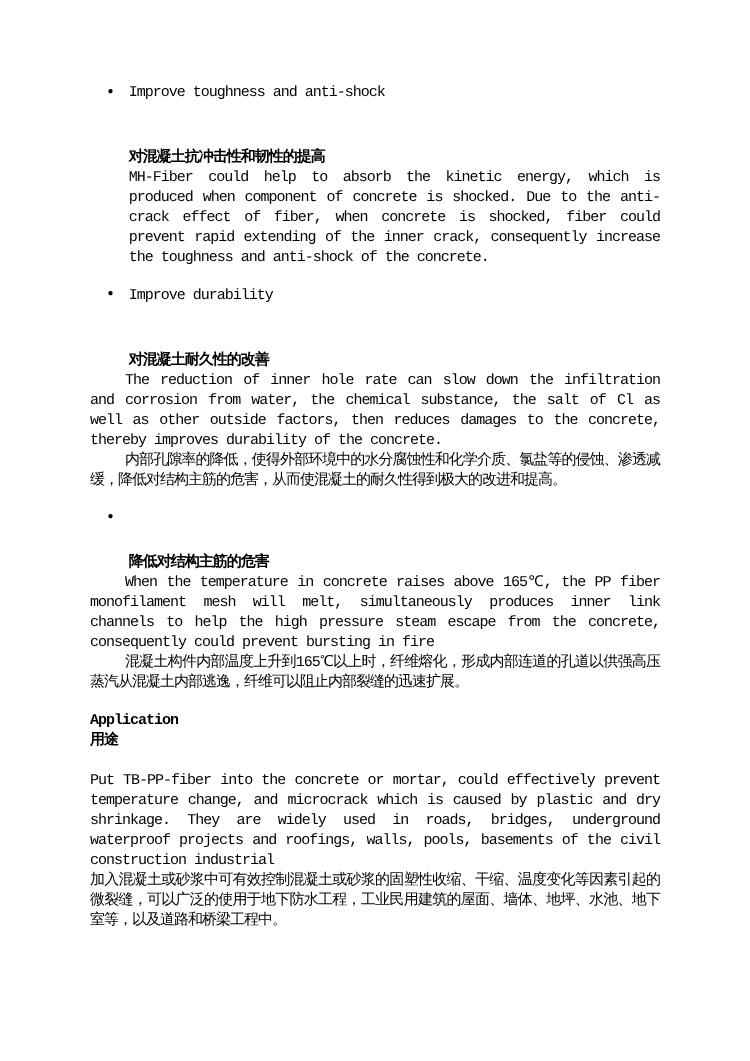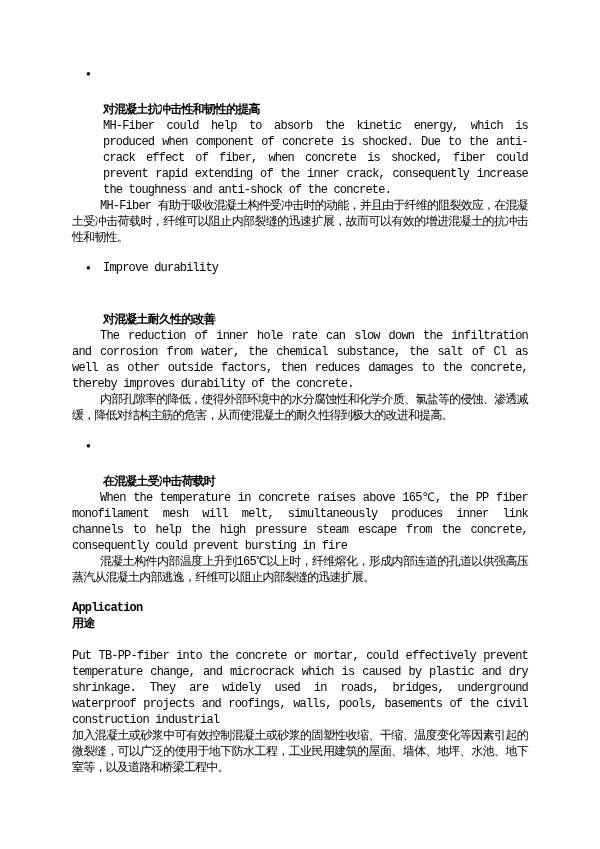--- a/index.html
+++ b/index.html
@@ -62,44 +62,44 @@
 </style>
 </head>
 <body>
 
 <div class="page">
 
   <div class="section">
     <div class="list-row">
       <span class="bullet">●</span>
       <div class="list-body">
+        <div>Improve toughness and anti-shock</div>
         <div class="heading-zh">对混凝土抗冲击性和韧性的提高</div>
         <div class="para">MH-Fiber could help to  absorb the kinetic energy, which is produced when component of concrete is shocked. Due to the anti-crack effect of fiber, when concrete is shocked, fiber could prevent rapid extending of the inner crack, consequently increase the toughness and anti-shock of the concrete.</div>
       </div>
     </div>
-    <div class="para indent">MH-Fiber 有助于吸收混凝土构件受冲击时的动能，并且由于纤维的阻裂效应，在混凝土受冲击荷载时，纤维可以阻止内部裂缝的迅速扩展，故而可以有效的增进混凝土的抗冲击性和韧性。</div>
   </div>
 
   <div class="section">
     <div class="list-row">
       <span class="bullet">●</span>
       <div class="list-body">
         <div>Improve durability</div>
         <div class="heading-zh">对混凝土耐久性的改善</div>
       </div>
     </div>
     <div class="para indent">The reduction of inner hole rate can slow down the infiltration and corrosion from water, the chemical substance, the salt of Cl as well as other outside factors, then reduces damages to the concrete, thereby improves durability of the concrete.</div>
     <div class="para indent">内部孔隙率的降低，使得外部环境中的水分腐蚀性和化学介质、氯盐等的侵蚀、渗透减缓，降低对结构主筋的危害，从而使混凝土的耐久性得到极大的改进和提高。</div>
   </div>
 
   <div class="section">
     <div class="list-row">
       <span class="bullet">●</span>
       <div class="list-body">
-        <div class="heading-zh">在混凝土受冲击荷载时</div>
+        <div class="heading-zh">降低对结构主筋的危害</div>
       </div>
     </div>
     <div class="para indent">When the temperature in concrete raises above 165℃, the PP fiber monofilament mesh will melt, simultaneously produces inner link channels to help the high pressure steam escape from the concrete, consequently could prevent bursting in fire</div>
     <div class="para indent">混凝土构件内部温度上升到165℃以上时，纤维熔化，形成内部连道的孔道以供强高压蒸汽从混凝土内部逃逸，纤维可以阻止内部裂缝的迅速扩展。</div>
   </div>
 
   <div class="app-block">
     <div class="app-heading">Application</div>
     <div class="app-heading">用途</div>
     <div class="app-body">

